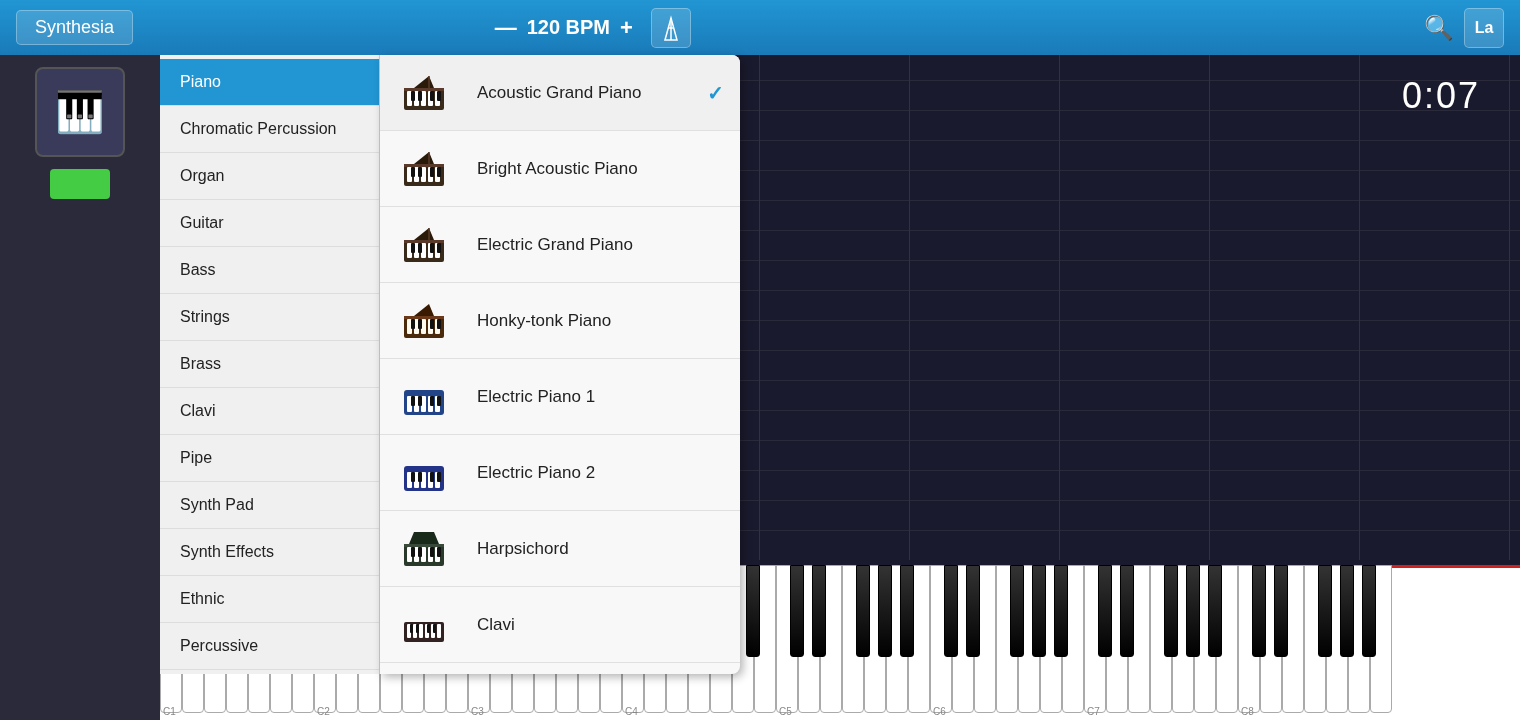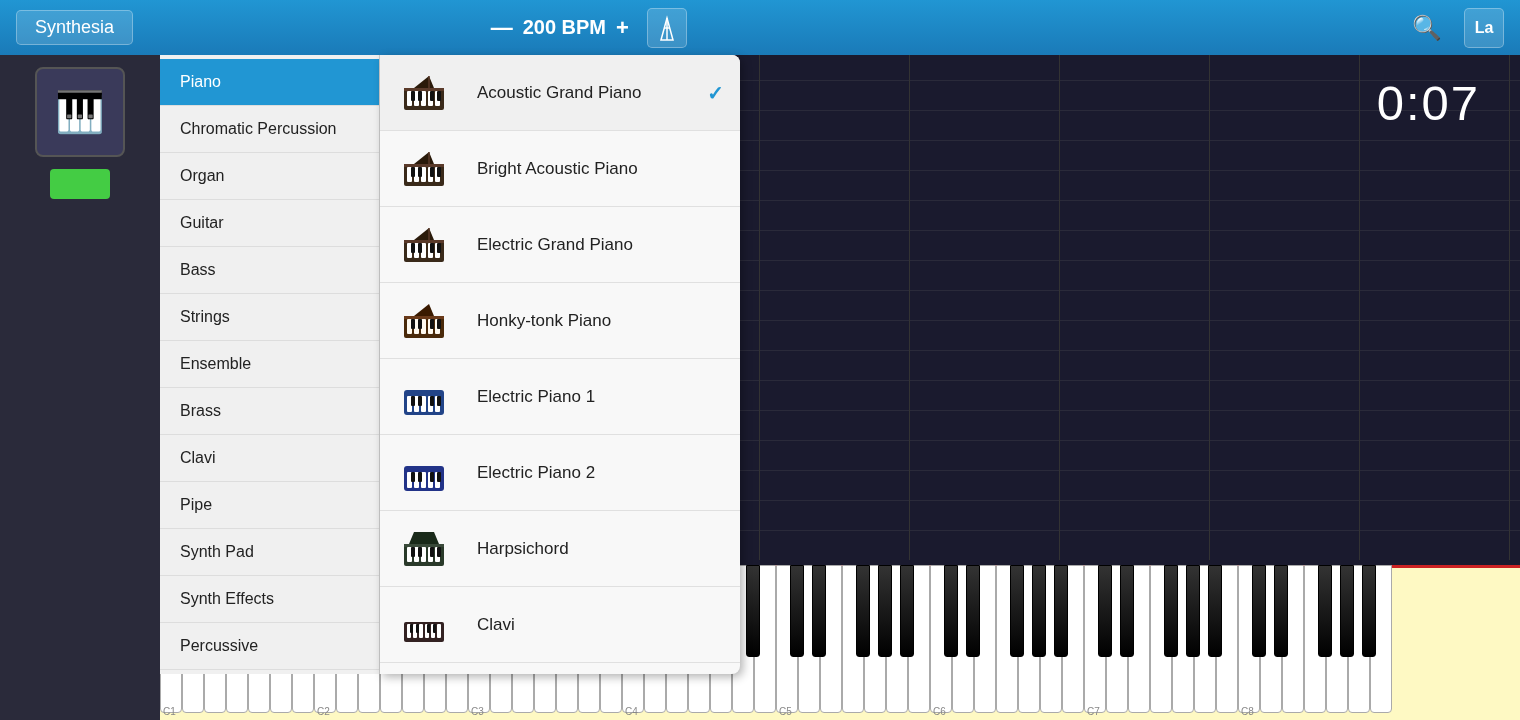--- a/index.html
+++ b/index.html
@@ -82,21 +82,21 @@
       color: white;
       width: 40px;
       height: 40px;
       border-radius: 5px;
       cursor: pointer;
       font-size: 16px;
       font-weight: bold;
       display: flex;
       align-items: center;
       justify-content: center;
-      margin-left: 12px;
+      margin-left: 0;
     }
 
     
     #main-area {
       width: 100%;
       height: 665px;
       display: flex;
       position: relative;
     }
 
@@ -207,21 +207,21 @@
       position: relative;
       overflow: hidden;
     }
 
     
     #timer {
       position: absolute;
       top: 20px;
       right: 40px;
       color: white;
-      font-size: 49px;
+      font-size: 36px;
       font-weight: 300;
       letter-spacing: 2px;
     }
 
     
     .red-line {
       position: absolute;
       top: 0;
       left: 0;
       right: 0;
@@ -259,21 +259,21 @@
       top: 0;
     }
 
     
     #full-keyboard {
       position: absolute;
       bottom: 0;
       left: 0;
       right: 0;
       height: 155px;
-      background: #fef9c3;
+      background: #ffffff;
       overflow: hidden;
     }
 
     .piano-wrapper {
       display: flex;
       height: 100%;
       width: 100%;
     }
 
     .octave-wrap {
@@ -315,21 +315,21 @@
     }
   </style>
 </head>
 <body>
 
 <div id="top-bar">
   <button id="app-title-btn">Synthesia</button>
 
   <div id="bpm-area">
     <button id="bpm-minus">—</button>
-    <span id="bpm-value">200 BPM</span>
+    <span id="bpm-value">120 BPM</span>
     <button id="bpm-plus">+</button>
     <div id="metronome-btn">
       <svg width="22" height="28" viewBox="0 0 22 28" fill="white">
         <path d="M5 26 L11 4 L17 26 Z" stroke="white" stroke-width="1.5" fill="none"></path>
         <line x1="11" y1="4" x2="11" y2="26" stroke="white" stroke-width="1.5"></line>
         <line x1="8" y1="14" x2="14" y2="14" stroke="white" stroke-width="1.5"></line>
       </svg>
     </div>
   </div>
 
@@ -346,26 +346,26 @@
 
   <div id="dropdown-container">
 
     <div id="category-list">
         <div class="category-item active">Piano</div>
         <div class="category-item">Chromatic Percussion</div>
         <div class="category-item">Organ</div>
         <div class="category-item">Guitar</div>
         <div class="category-item">Bass</div>
         <div class="category-item">Strings</div>
-        <div class="category-item">Ensemble</div>
         <div class="category-item">Brass</div>
         <div class="category-item">Clavi</div>
         <div class="category-item">Pipe</div>
         <div class="category-item">Synth Pad</div>
         <div class="category-item">Synth Effects</div>
+        <div class="category-item">Ethnic</div>
         <div class="category-item">Percussive</div>
       </div>
 
     <div id="instrument-list">
         <div class="instrument-item selected">
           <div class="instrument-icon-img">
             <svg width="50" height="50" viewBox="0 0 50 50">
               <rect x="5" y="20" width="40" height="22" rx="2" fill="#3a2a1a"></rect>
               <rect x="5" y="20" width="40" height="3" fill="#5a3a2a"></rect>
               <rect x="8" y="23" width="5" height="15" rx="1" fill="white"></rect>

